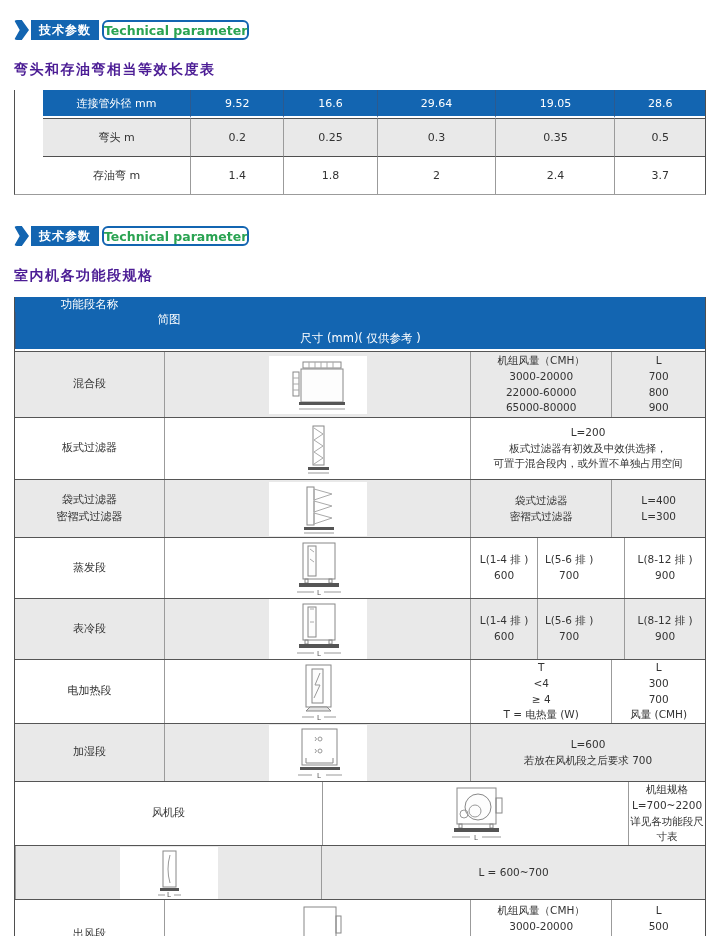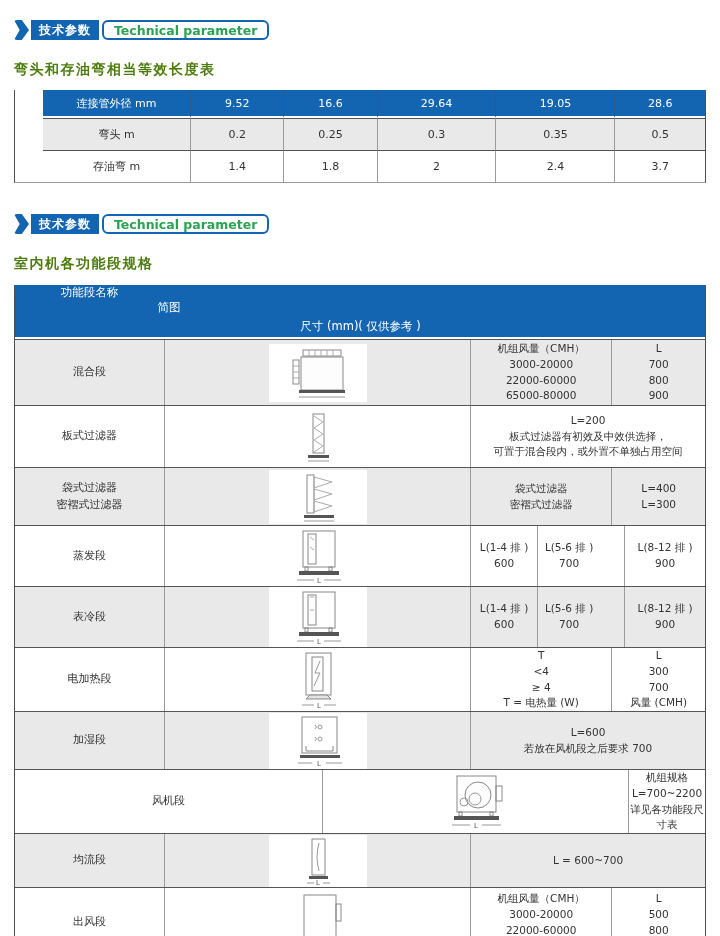--- a/index.html
+++ b/index.html
@@ -19,39 +19,39 @@
     clip-path: polygon(0 0, 52% 0, 100% 50%, 52% 100%, 0 100%, 38% 50%);
     border-radius: 3px 0 0 3px;
   }
   .badge-cn {
     background: #1365b1; color: #fff; font-size: 12px; font-weight: bold;
     display: flex; align-items: center; padding: 0 8px; letter-spacing: 1px;
   }
   .badge-en {
     border: 2px solid #1365b1; border-radius: 6px; background: #fff;
     color: #2aa352; font-size: 12.5px; font-weight: bold;
-    display: flex; align-items: center; padding: 0 10px; margin-left: 3px;
+    display: flex; align-items: center; padding: 0 0; margin-left: 3px;
   }
   .sec-title {
-    color: #4d7c0f; font-weight: bold; font-size: 14px;
+    color: #4c1d95; font-weight: bold; font-size: 14px;
     letter-spacing: 1.5px; margin-top: 17px;
   }
 
   
   .t1 { width: 692px; border-collapse: separate; border-spacing: 0; margin-top: 11px;
         border-left: 1px solid #4f4f4f; border-right: 1px solid #4f4f4f;
         border-bottom: 1px solid #9b9b9b; padding-left: 28px; }
   .t1 th, .t1 td { text-align: center; vertical-align: middle; font-weight: normal; }
   .t1 thead th {
     background: #1365b1; color: #fff; font-size: 11px; height: 28px;
     border-right: 1px solid #2c5a8f; border-bottom: 2px solid #fff;
   }
   .t1 thead th:last-child { border-right: none; }
   .t1 tbody td {
-    font-size: 11px; color: #333; height: 32px;
+    font-size: 11px; color: #333; height: 38px;
     border-top: 1px solid #4f4f4f; border-right: 1px solid #9b9b9b;
   }
   .t1 tbody td:last-child { border-right: none; }
   .t1 tbody tr.odd td { background: #e9e9e9; }
   .t1 col.c0 { width: 148px; }
 
   
   .t2 { width: 692px; margin-top: 12px;
         border-left: 1px solid #4f4f4f; border-right: 1px solid #4f4f4f;
         border-bottom: 1px solid #9b9b9b; }
@@ -345,21 +345,20 @@
           </svg>
         </div>
           </div>
         <div class="rc-size">
           <div class="sub w100">机组规格 L=700~2200
 详见各功能段尺寸表</div>
         </div>
       </div>
 
       <div class="t2-row odd h54">
-        <div class="rc-name">均流段</div>
         <div class="rc-diag">
             <div class="diagram-card diag">
           <svg width="88" height="50" viewBox="0 0 88 50">
             <rect x="38" y="3" width="13" height="36" fill="#fff" stroke="#888"></rect>
             <path d="M45 7q-4 14 0 28" stroke="#999" fill="none"></path>
             <rect x="35" y="40" width="19" height="3" fill="#555"></rect>
             <line x1="33" y1="47" x2="40" y2="47" stroke="#999"></line>
             <line x1="49" y1="47" x2="56" y2="47" stroke="#999"></line>
             <text x="44" y="49" text-anchor="middle">L</text>
           </svg>

